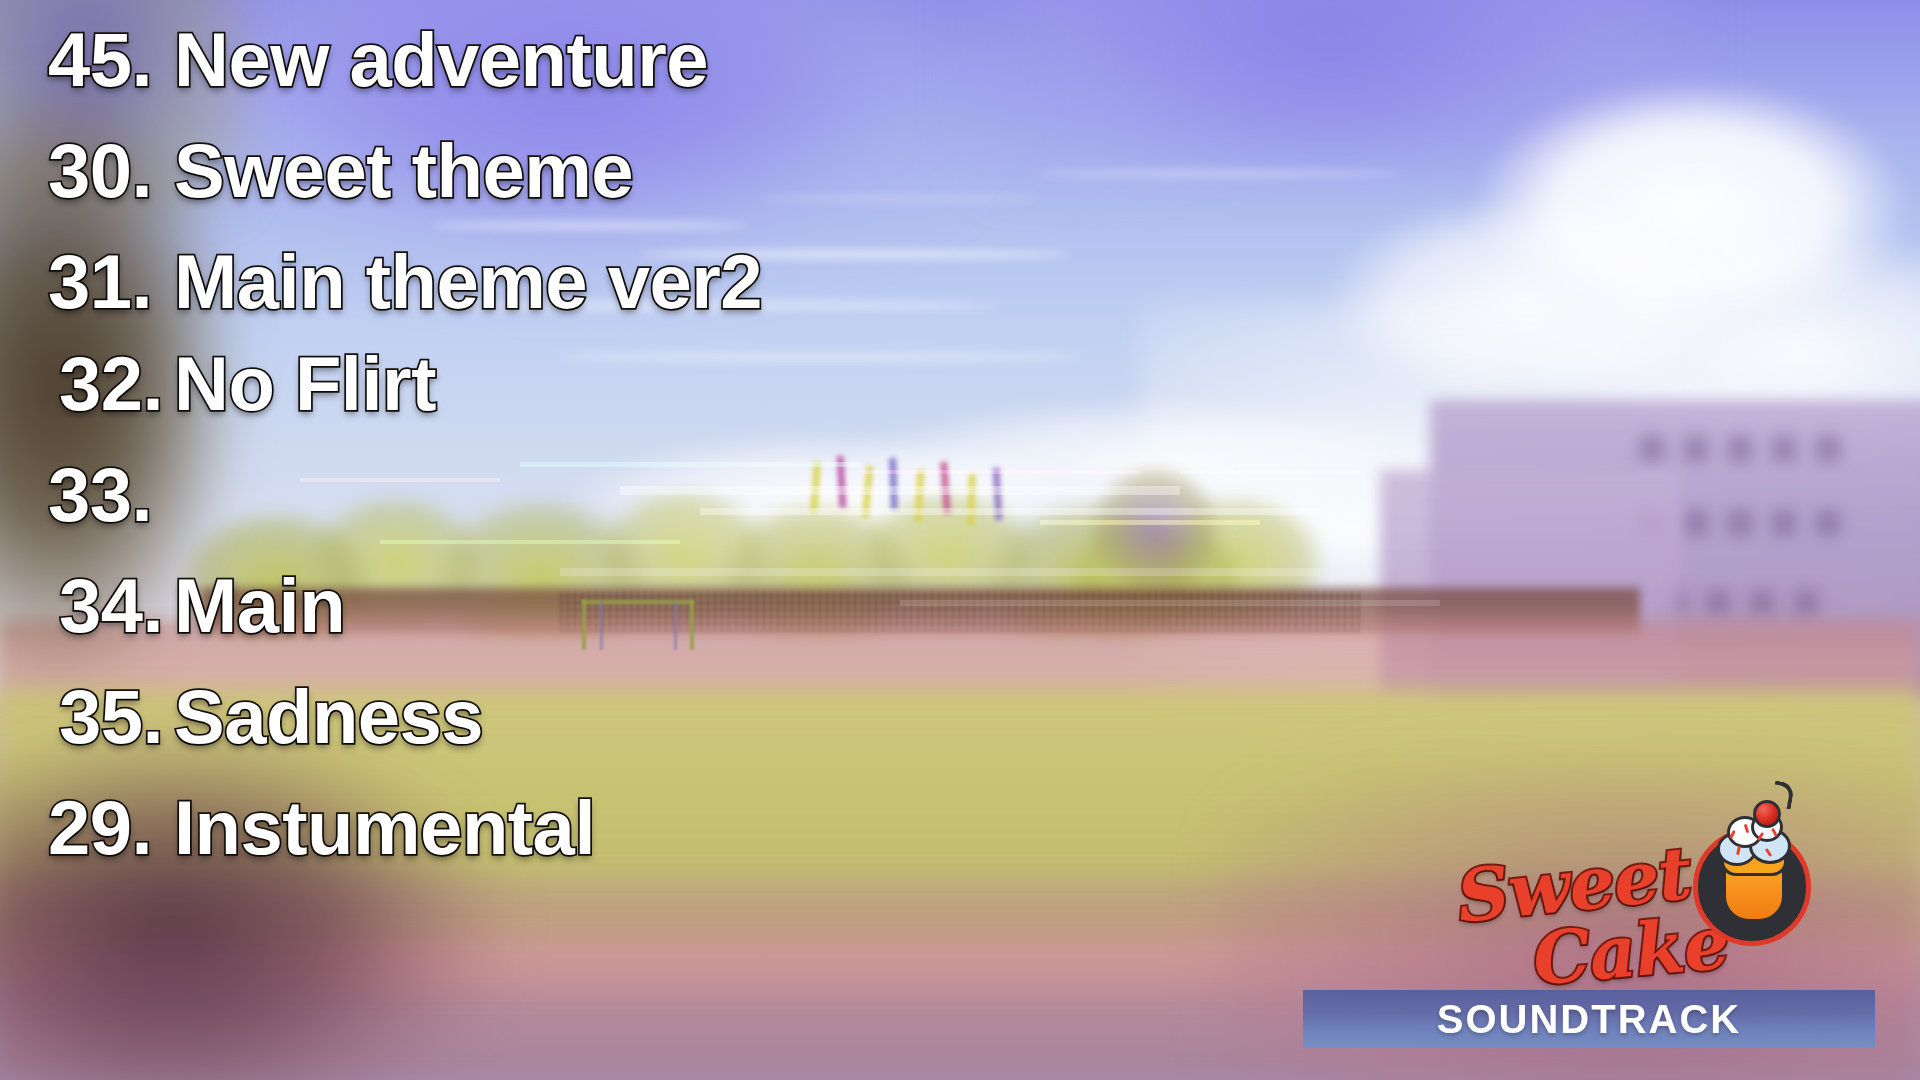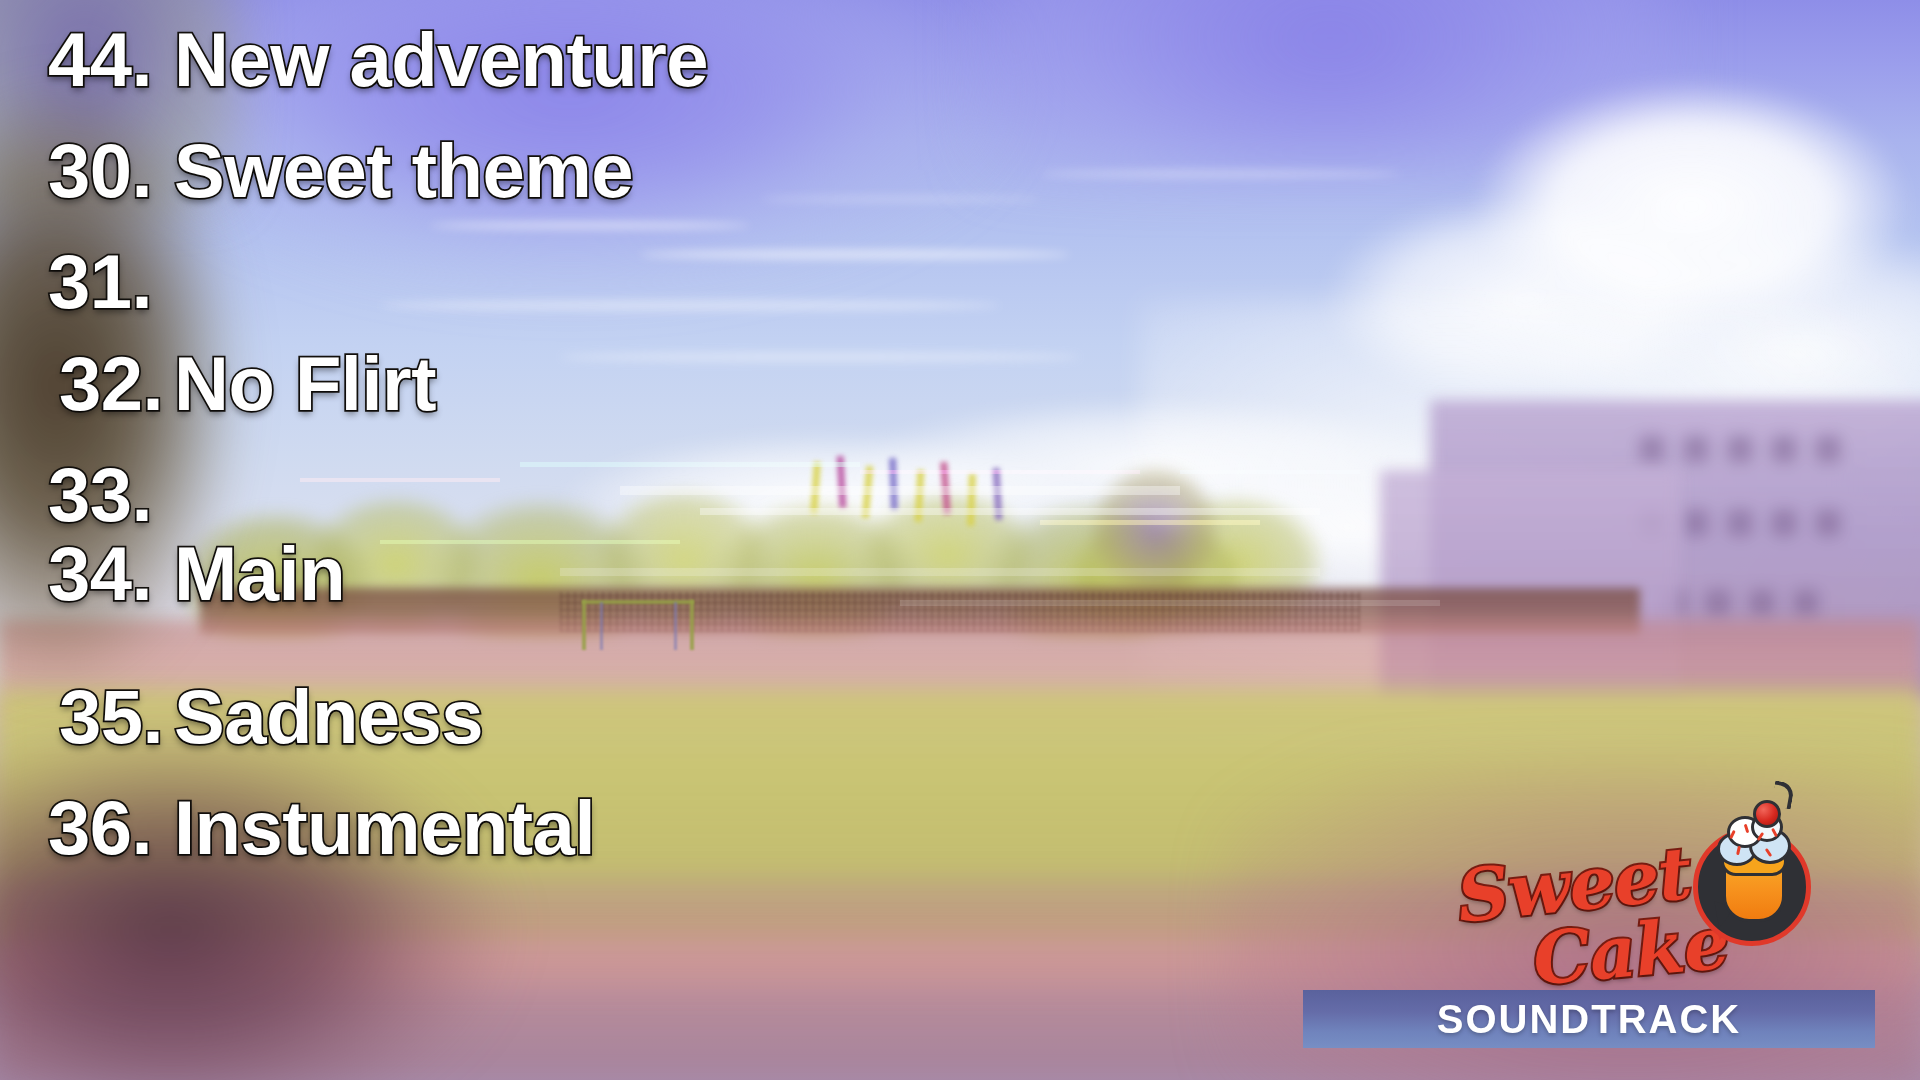--- a/index.html
+++ b/index.html
@@ -525,47 +525,48 @@
     <div class="glitch-band" style="left:520px; top:462px; width:340px; height:5px; background:#49f2d2;"></div>
     <div class="glitch-band" style="left:860px; top:470px; width:280px; height:4px; background:#ff4fd8;"></div>
     <div class="glitch-band" style="left:1040px; top:520px; width:220px; height:5px; background:#ffe24f;"></div>
     <div class="glitch-band" style="left:380px; top:540px; width:300px; height:4px; background:#7cf24f;"></div>
     <div class="glitch-band" style="left:1180px; top:470px; width:180px; height:4px; background:#4fa8ff;"></div>
     <div class="glitch-band" style="left:300px; top:478px; width:200px; height:4px; background:#ff7a4f;"></div>
   </div>
 
   <ul class="tracklist">
     <li class="track-row" style="top:22px;">
-      <span class="track-num">44.</span>
+      <span class="track-num">45.</span>
       <span class="track-title">New adventure</span>
     </li>
     <li class="track-row" style="top:133px;">
       <span class="track-num">30.</span>
       <span class="track-title">Sweet theme</span>
     </li>
     <li class="track-row" style="top:244px;">
       <span class="track-num">31.</span>
+      <span class="track-title">Main theme ver2</span>
     </li>
     <li class="track-row" style="top:346px;text-align:center;">
       <span class="track-num">32.</span>
       <span class="track-title">No Flirt</span>
     </li>
     <li class="track-row" style="top:457px;">
       <span class="track-num">33.</span>
     </li>
-    <li class="track-row" style="top:536px;">
+    <li class="track-row" style="top:568px;text-align:center;">
       <span class="track-num">34.</span>
       <span class="track-title">Main</span>
     </li>
     <li class="track-row" style="top:679px;text-align:center;">
       <span class="track-num">35.</span>
       <span class="track-title">Sadness</span>
     </li>
     <li class="track-row" style="top:790px;">
-      <span class="track-num">36.</span>
+      <span class="track-num">29.</span>
       <span class="track-title">Instumental</span>
     </li>
   </ul>
 
   <div class="logo">
     <div class="logo-word logo-sweet">Sweet</div>
     <div class="logo-word logo-cake">Cake</div>
 
     <div class="cupcake-bubble">
       <div class="bubble-tail"></div>

